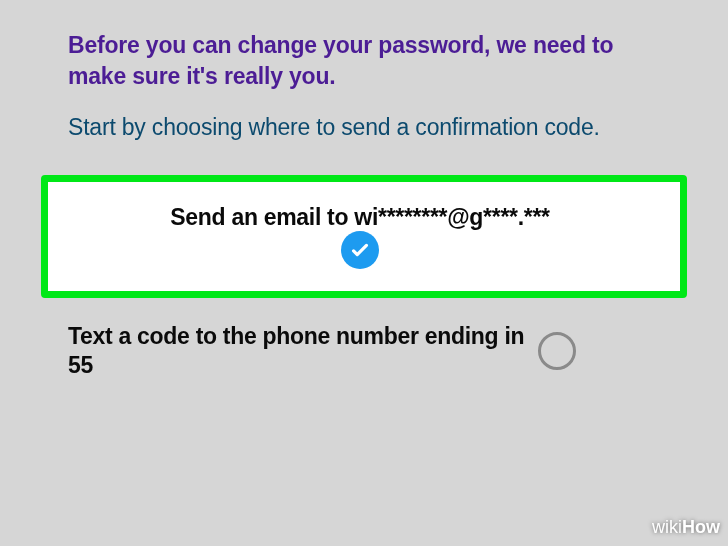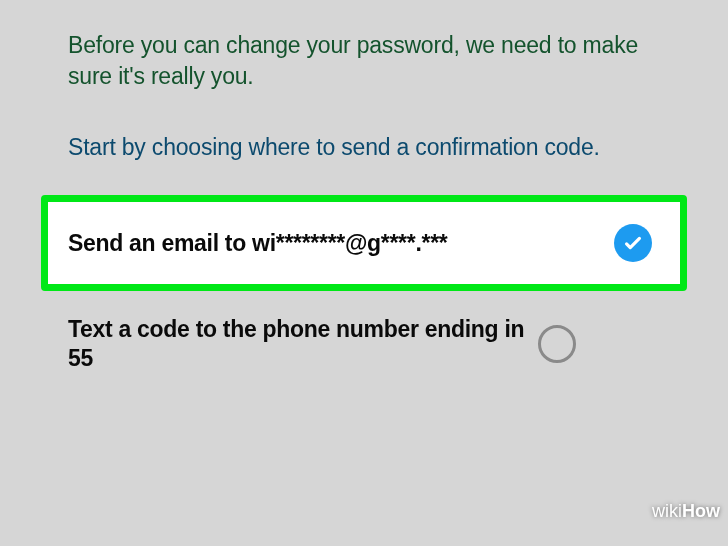--- a/index.html
+++ b/index.html
@@ -14,23 +14,23 @@
       font-family: -apple-system, BlinkMacSystemFont, "Segoe UI", Helvetica, Arial, sans-serif;
       position: relative;
       overflow: hidden;
     }
     .content {
       padding: 30px 68px 0 68px;
     }
     .intro-text {
       font-size: 23px;
       line-height: 1.35;
-      color: #14532d;
-      font-weight: 400;
-      margin-bottom: 40px;
+      color: #4c1d95;
+      font-weight: 700;
+      margin-bottom: 20px;
       letter-spacing: -0.2px;
     }
     .sub-text {
       font-size: 23px;
       line-height: 1.35;
       color: #0c4a6e;
       font-weight: 400;
       margin-bottom: 32px;
       letter-spacing: -0.2px;
     }
@@ -38,20 +38,21 @@
       background: #ffffff;
       border: 7px solid #00e817;
       border-radius: 4px;
       padding: 22px 28px 22px 20px;
       display: flex;
       align-items: center;
       justify-content: space-between;
       margin-left: -27px;
       margin-right: -27px;
       margin-bottom: 16px;
+      flex-direction: column;
     }
     .option-highlighted .option-label {
       font-size: 23px;
       font-weight: 700;
       color: #0a0a0a;
       letter-spacing: -0.3px;
     }
     .option-plain {
       padding: 8px 0 8px 0;
       display: flex;
@@ -92,21 +93,21 @@
       font-size: 23px;
       color: #1a1a1a;
       font-weight: 400;
       letter-spacing: -0.2px;
     }
     .link {
       color: #1d9bf0;
     }
     .watermark {
       position: absolute;
-      bottom: 24px;
+      bottom: 8px;
       right: 8px;
       color: #ffffff;
       font-family: Arial, sans-serif;
       font-size: 18px;
       font-weight: 400;
       text-shadow: 0 0 4px rgba(0,0,0,0.5);
     }
     .watermark .wiki {
       font-weight: 400;
     }

